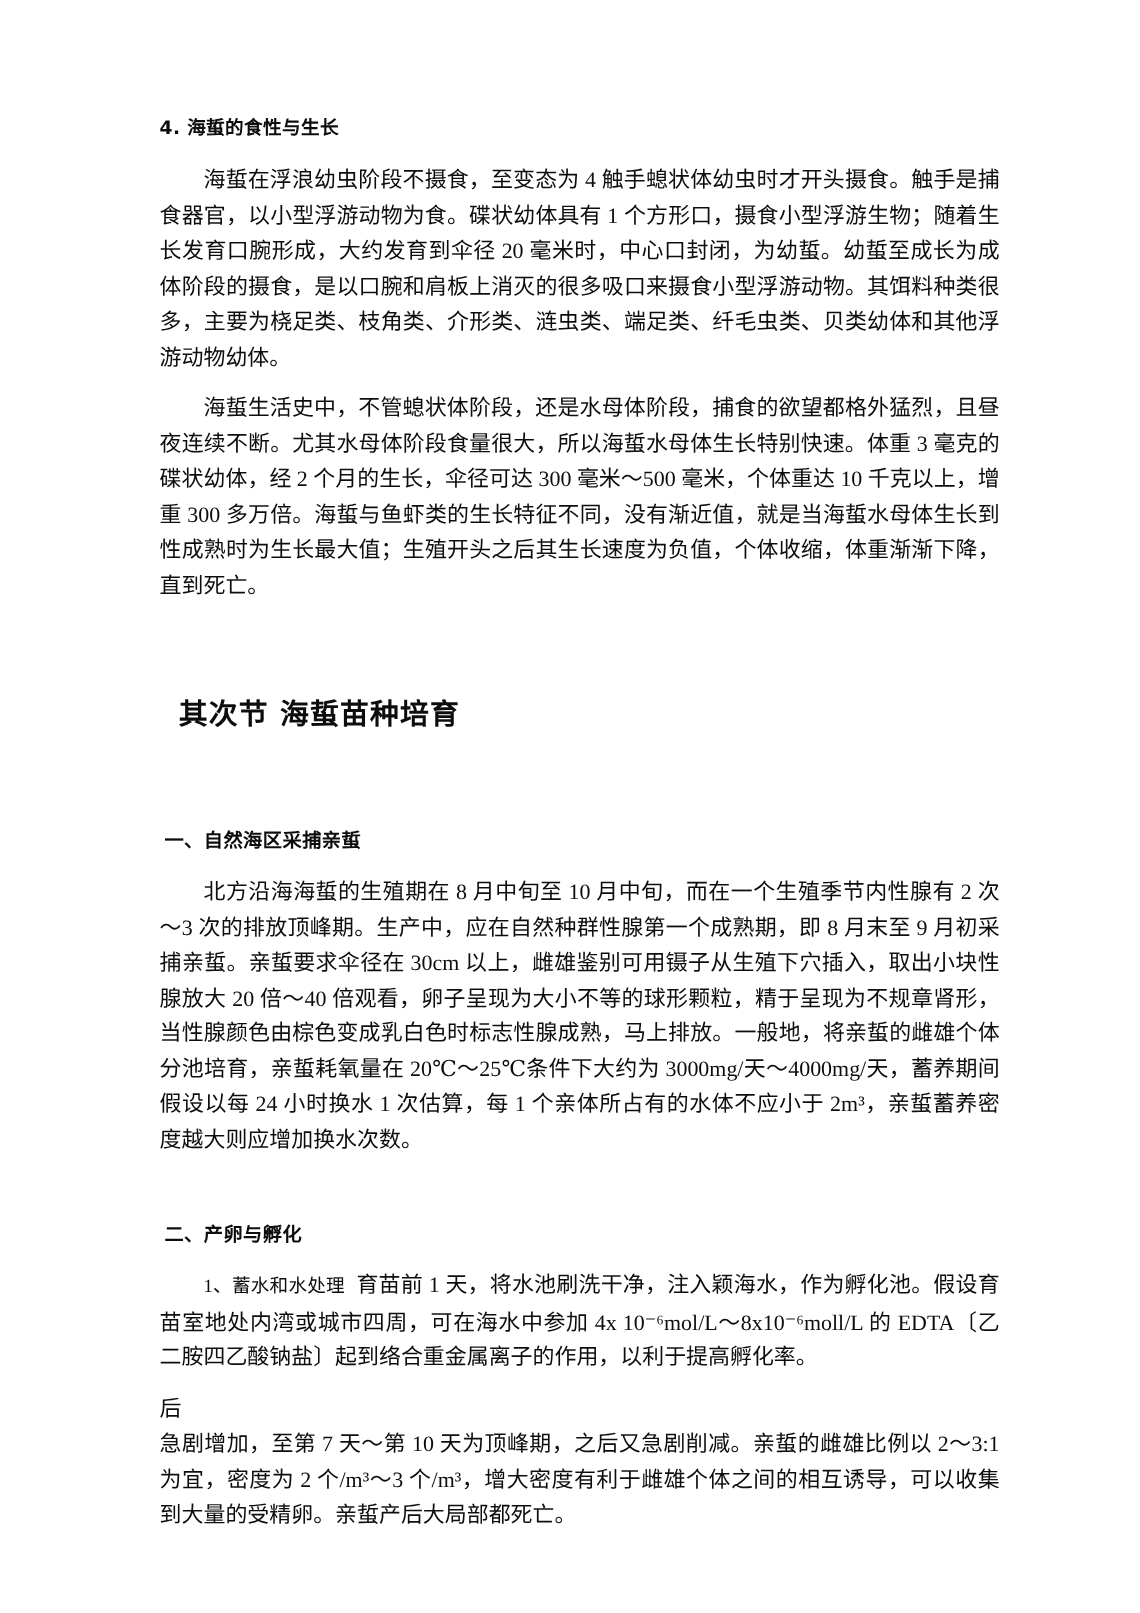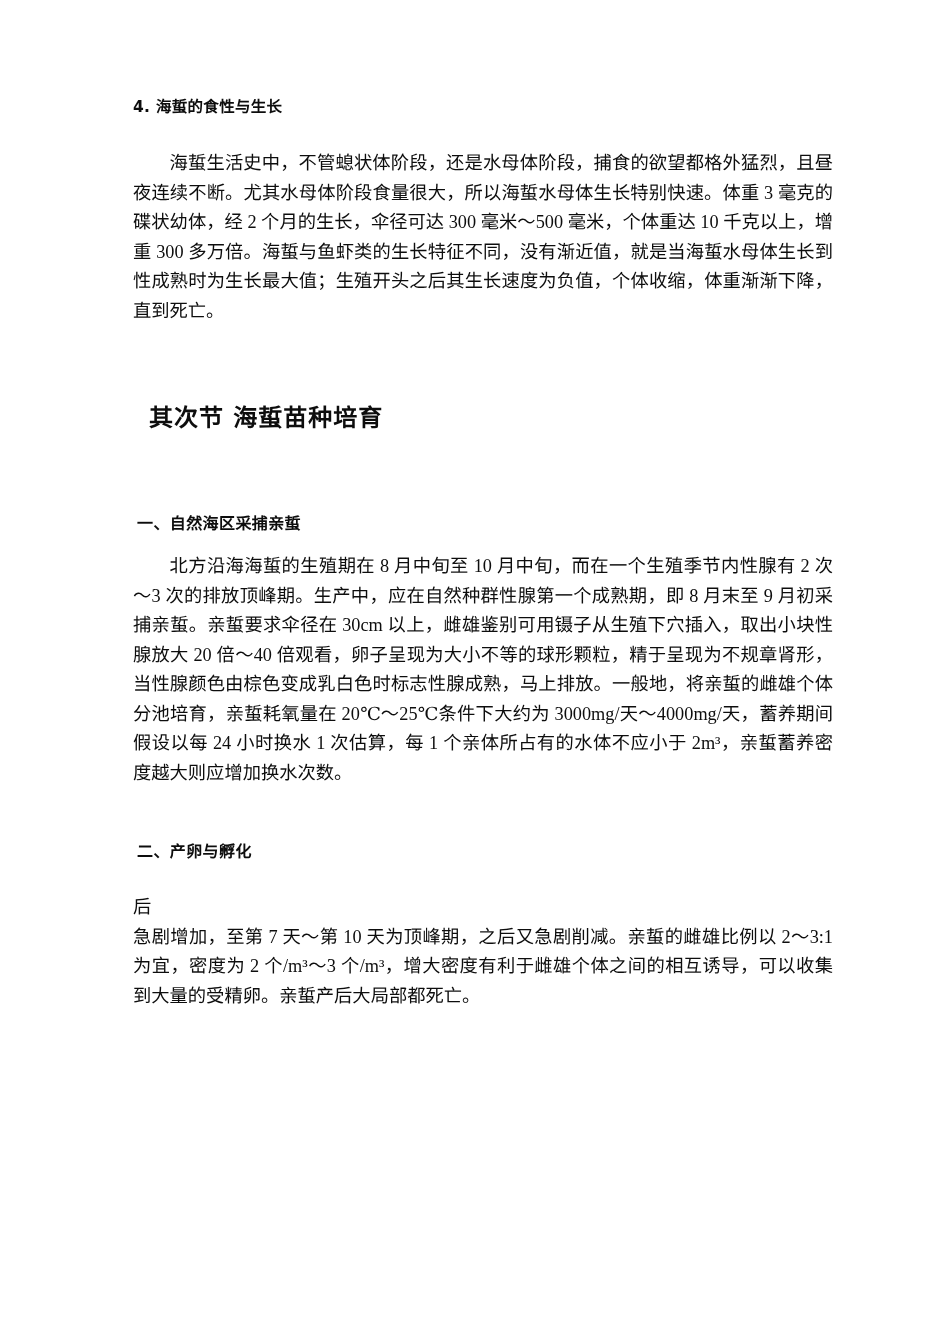--- a/index.html
+++ b/index.html
@@ -78,20 +78,21 @@
   .gap-hd  { height: 26px; }
 </style>
 </head>
 <body>
 
 <div class="page" style="background: rgb(255, 255, 255); color: rgb(13, 13, 13);">
   <div class="content">
 
     <div class="h-num">4.  海蜇的食性与生长</div>
 
+    <p class="body">海蜇在浮浪幼虫阶段不摄食，至变态为    4    触手螅状体幼虫时才开头摄食。触手是捕食器官，以小型浮游动物为食。碟状幼体具有 1 个方形口，摄食小型浮游生物；随着生长发育口腕形成，大约发育到伞径 20 毫米时，中心口封闭，为幼蜇。幼蜇至成长为成体阶段的摄食，是以口腕和肩板上消灭的很多吸口来摄食小型浮游动物。其饵料种类很多，主要为桡足类、枝角类、介形类、涟虫类、端足类、纤毛虫类、贝类幼体和其他浮游动物幼体。</p>
 
     <div class="gap-sm"></div>
 
     <p class="body">海蜇生活史中，不管螅状体阶段，还是水母体阶段，捕食的欲望都格外猛烈，且昼夜连续不断。尤其水母体阶段食量很大，所以海蜇水母体生长特别快速。体重 3 毫克的碟状幼体，经 2 个月的生长，伞径可达 300 毫米～500 毫米，个体重达 10 千克以上，增重 300 多万倍。海蜇与鱼虾类的生长特征不同，没有渐近值，就是当海蜇水母体生长到性成熟时为生长最大值；生殖开头之后其生长速度为负值，个体收缩，体重渐渐下降，  直到死亡。</p>
 
     <div class="gap-xl"></div>
 
     <div class="h-section">其次节  海蜇苗种培育</div>
 
     <div class="gap-hd"></div>
@@ -104,20 +105,21 @@
     <div class="gap-sm"></div>
 
     <p class="body">北方沿海海蜇的生殖期在 8 月中旬至 10 月中旬，而在一个生殖季节内性腺有 2 次～3 次的排放顶峰期。生产中，应在自然种群性腺第一个成熟期，即 8 月末至 9 月初采捕亲蜇。亲蜇要求伞径在 30cm 以上，雌雄鉴别可用镊子从生殖下穴插入，取出小块性腺放大 20 倍～40 倍观看，卵子呈现为大小不等的球形颗粒，精于呈现为不规章肾形，当性腺颜色由棕色变成乳白色时标志性腺成熟，马上排放。一般地，将亲蜇的雌雄个体分池培育，亲蜇耗氧量在 20℃～25℃条件下大约为 3000mg/天～4000mg/天，蓄养期间假设以每 24 小时换水 1 次估算，每 1 个亲体所占有的水体不应小于 2m³，亲蜇蓄养密度越大则应增加换水次数。</p>
 
     <div class="gap-lg"></div>
 
     <div class="h-sub">二、产卵与孵化</div>
 
     <div class="gap-sm"></div>
 
+    <p class="body"><span class="lbl">1、蓄水和水处理</span>&nbsp; <span>育苗前 1 天，将水池刷洗干净，注入颖海水，作为孵化池。假设育苗室地处内湾或城市四周，可在海水中参加 4x 10⁻⁶mol/L～8x10⁻⁶moll/L 的 EDTA〔乙二胺四乙酸钠盐〕起到络合重金属离子的作用，以利于提高孵化率。</span></p>
 
     <div class="gap-sm"></div>
 
 
     <p class="body noindent">后</p>
 
     <p class="body noindent">急剧增加，至第 7 天～第 10 天为顶峰期，之后又急剧削减。亲蜇的雌雄比例以 2～3:1 为宜，密度为 2 个/m³～3 个/m³，增大密度有利于雌雄个体之间的相互诱导，可以收集到大量的受精卵。亲蜇产后大局部都死亡。</p>
 
   </div>
 </div>

